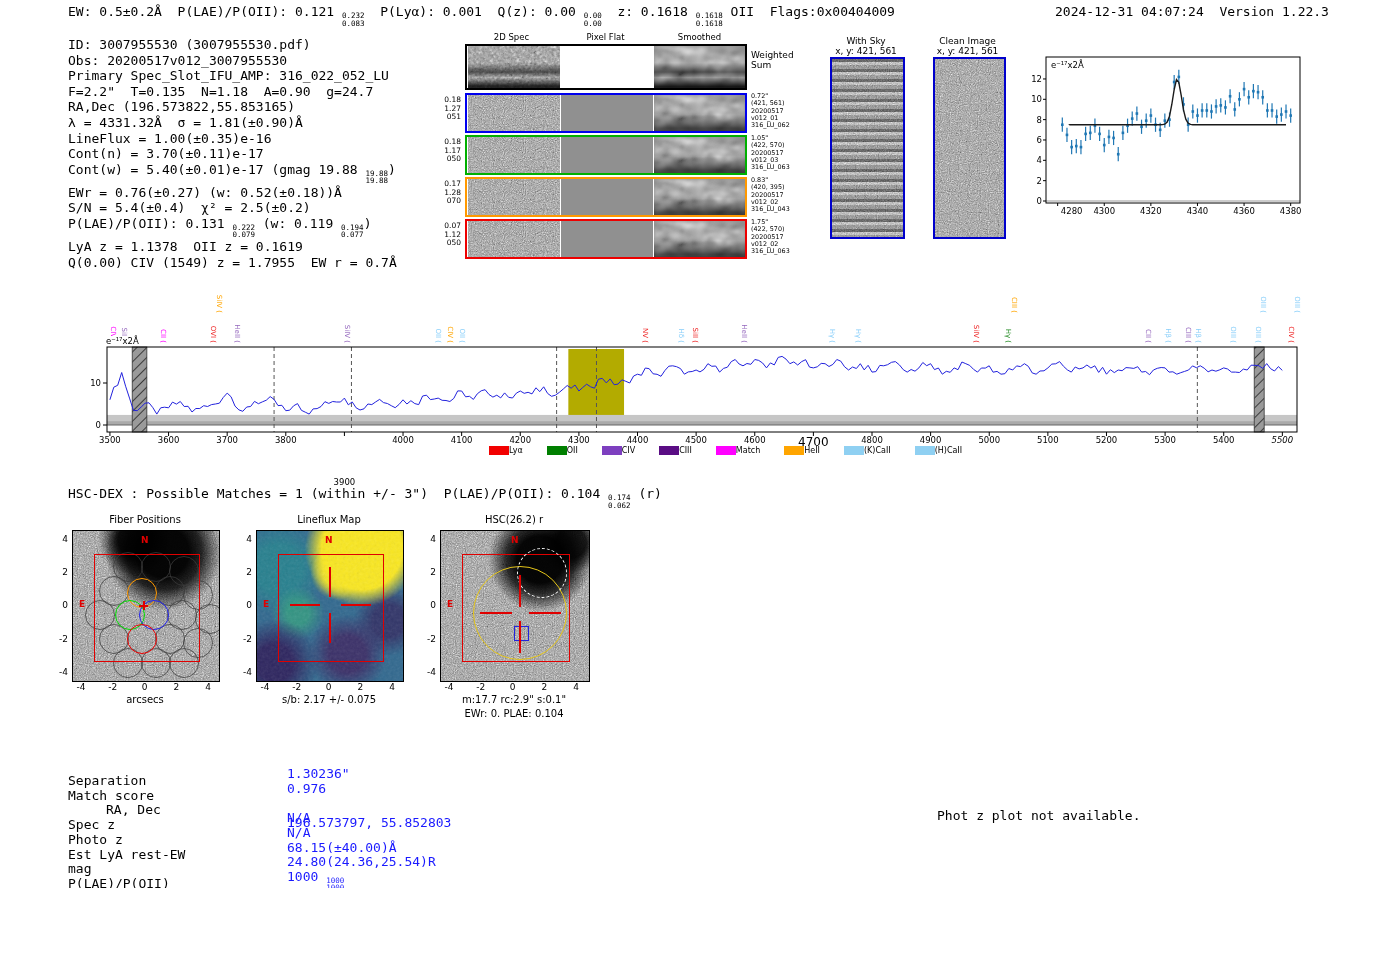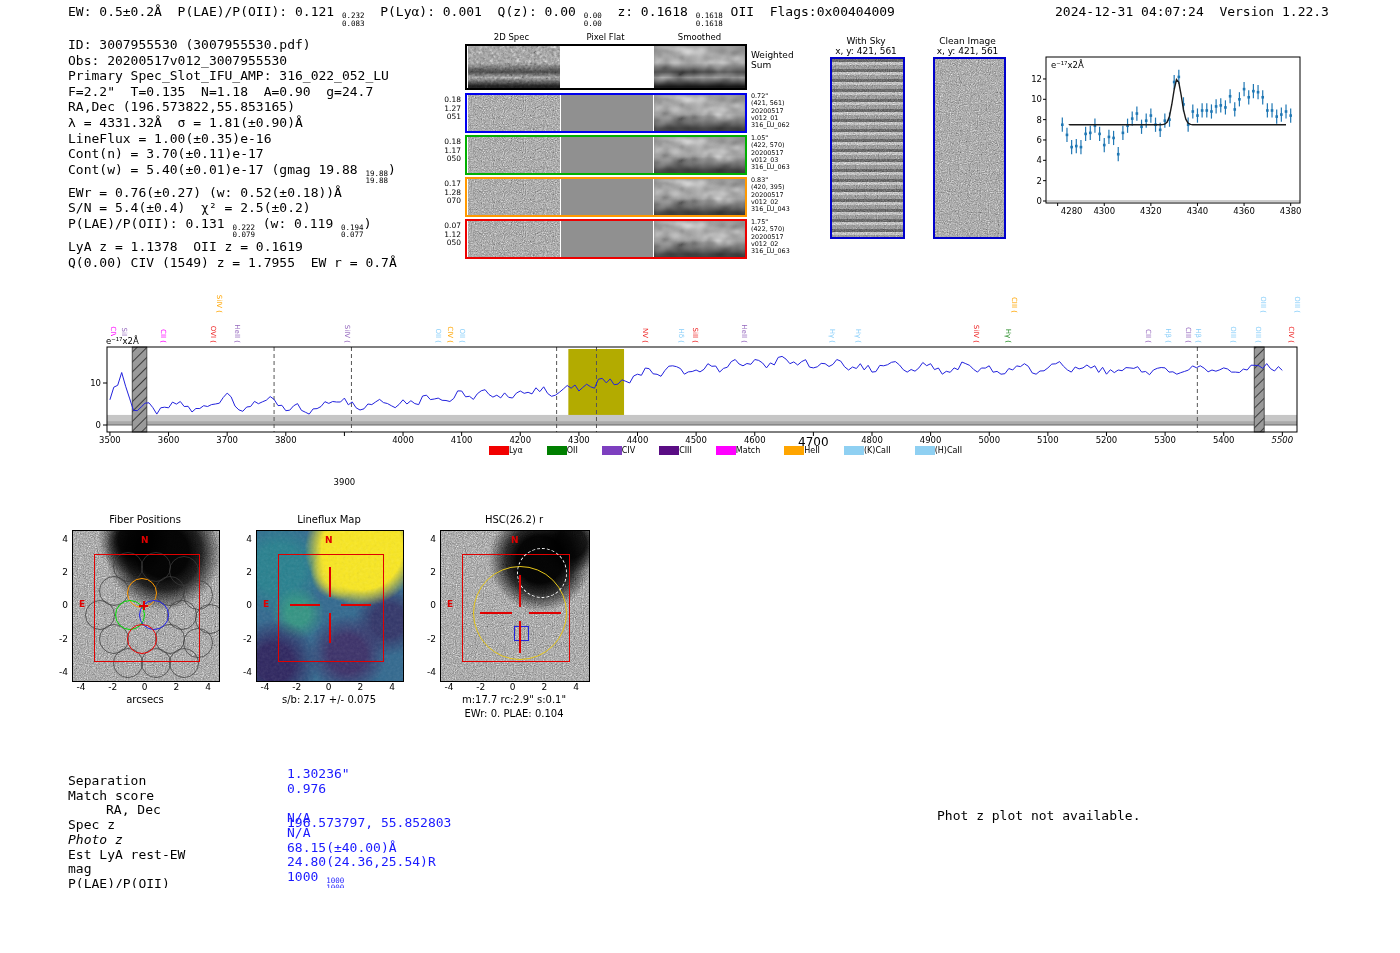--- a/index.html
+++ b/index.html
@@ -481,20 +481,21 @@
       <span class="legitem">
         <span class="legswatch" style="background: rgb(143, 208, 242);"></span>
         <span>(K)CaII</span>
       </span>
       <span class="legitem">
         <span class="legswatch" style="background: rgb(143, 208, 242);"></span>
         <span>(H)CaII</span>
       </span>
     </div>
 
+  <div class="abs mono tline" style="left:68px;top:486px;font-size:13px">HSC-DEX : Possible Matches = 1 (within +/- 3")  P(LAE)/P(OII): 0.104 <span class="frac"><span>0.174</span><span>0.062</span></span> (r)</div>
 
   <div class="abs ptitle" style="left:72px;top:514px;width:146px">Fiber Positions</div>
   <div class="abs ptitle" style="left:256px;top:514px;width:146px">Lineflux Map</div>
   <div class="abs ptitle" style="left:440px;top:514px;width:148px">HSC(26.2) r</div>
 
   <div class="imgbox" style="left:72px;top:530px;width:146px;height:150px;border:1px solid #000">
     <div class="nlayer"></div>
     <div class="abs" style="inset:0;background:radial-gradient(circle at 62% 14%,rgba(0,0,0,.97) 0 16%,rgba(0,0,0,.8) 24%,rgba(0,0,0,0) 37%),radial-gradient(circle at 42% 6%,rgba(0,0,0,.9) 0 10%,rgba(0,0,0,0) 22%)"></div>
     <div id="fibercircles" class="abs" style="inset:0">
         <div class="circ" style="left: 40px; top: 21px; width: 30px; height: 30px; border: 1px solid rgba(60, 60, 60, 0.75);"></div>
@@ -598,21 +599,21 @@
 
   <div id="matchtable">
       <div class="abs mono" style="left: 68px; top: 773px; font-size: 13px;">Separation</div>
       <div class="abs mono bluetxt tline" style="left: 287px; top: 766px; font-size: 13px;">1.30236"</div>
       <div class="abs mono" style="left: 68px; top: 787.7px; font-size: 13px;">Match score</div>
       <div class="abs mono bluetxt tline" style="left: 287px; top: 780.7px; font-size: 13px;">0.976</div>
       <div class="abs mono" style="left: 68px; top: 802.4px; font-size: 13px; padding-left: 38px;">RA, Dec</div>
       <div class="abs mono bluetxt tline" style="left: 287px; top: 815px; font-size: 13px;">196.573797, 55.852803</div>
       <div class="abs mono" style="left: 68px; top: 817.1px; font-size: 13px;">Spec z</div>
       <div class="abs mono bluetxt tline" style="left: 287px; top: 810.1px; font-size: 13px;">N/A</div>
-      <div class="abs mono" style="left: 68px; top: 831.8px; font-size: 13px; font-style: italic;">Photo z</div>
+      <div class="abs mono" style="left: 68px; top: 831.8px; font-size: 13px;">Photo z</div>
       <div class="abs mono bluetxt tline" style="left: 287px; top: 824.8px; font-size: 13px;">N/A</div>
       <div class="abs mono" style="left: 68px; top: 846.5px; font-size: 13px;">Est LyA rest-EW</div>
       <div class="abs mono bluetxt tline" style="left: 287px; top: 839.5px; font-size: 13px;">68.15(±40.00)Å</div>
       <div class="abs mono" style="left: 68px; top: 861.2px; font-size: 13px;">mag</div>
       <div class="abs mono bluetxt tline" style="left: 287px; top: 854.2px; font-size: 13px;">24.80(24.36,25.54)R</div>
       <div class="abs mono" style="left: 68px; top: 875.9px; font-size: 13px;">P(LAE)/P(OII)</div>
       <div class="abs mono bluetxt tline" style="left: 287px; top: 868.9px; font-size: 13px;">1000 <span class="frac"><span>1000</span><span>1000</span></span></div>
     </div>
 
   <div class="abs mono" style="left:937px;top:808px;font-size:13px">Phot z plot not available.</div>

